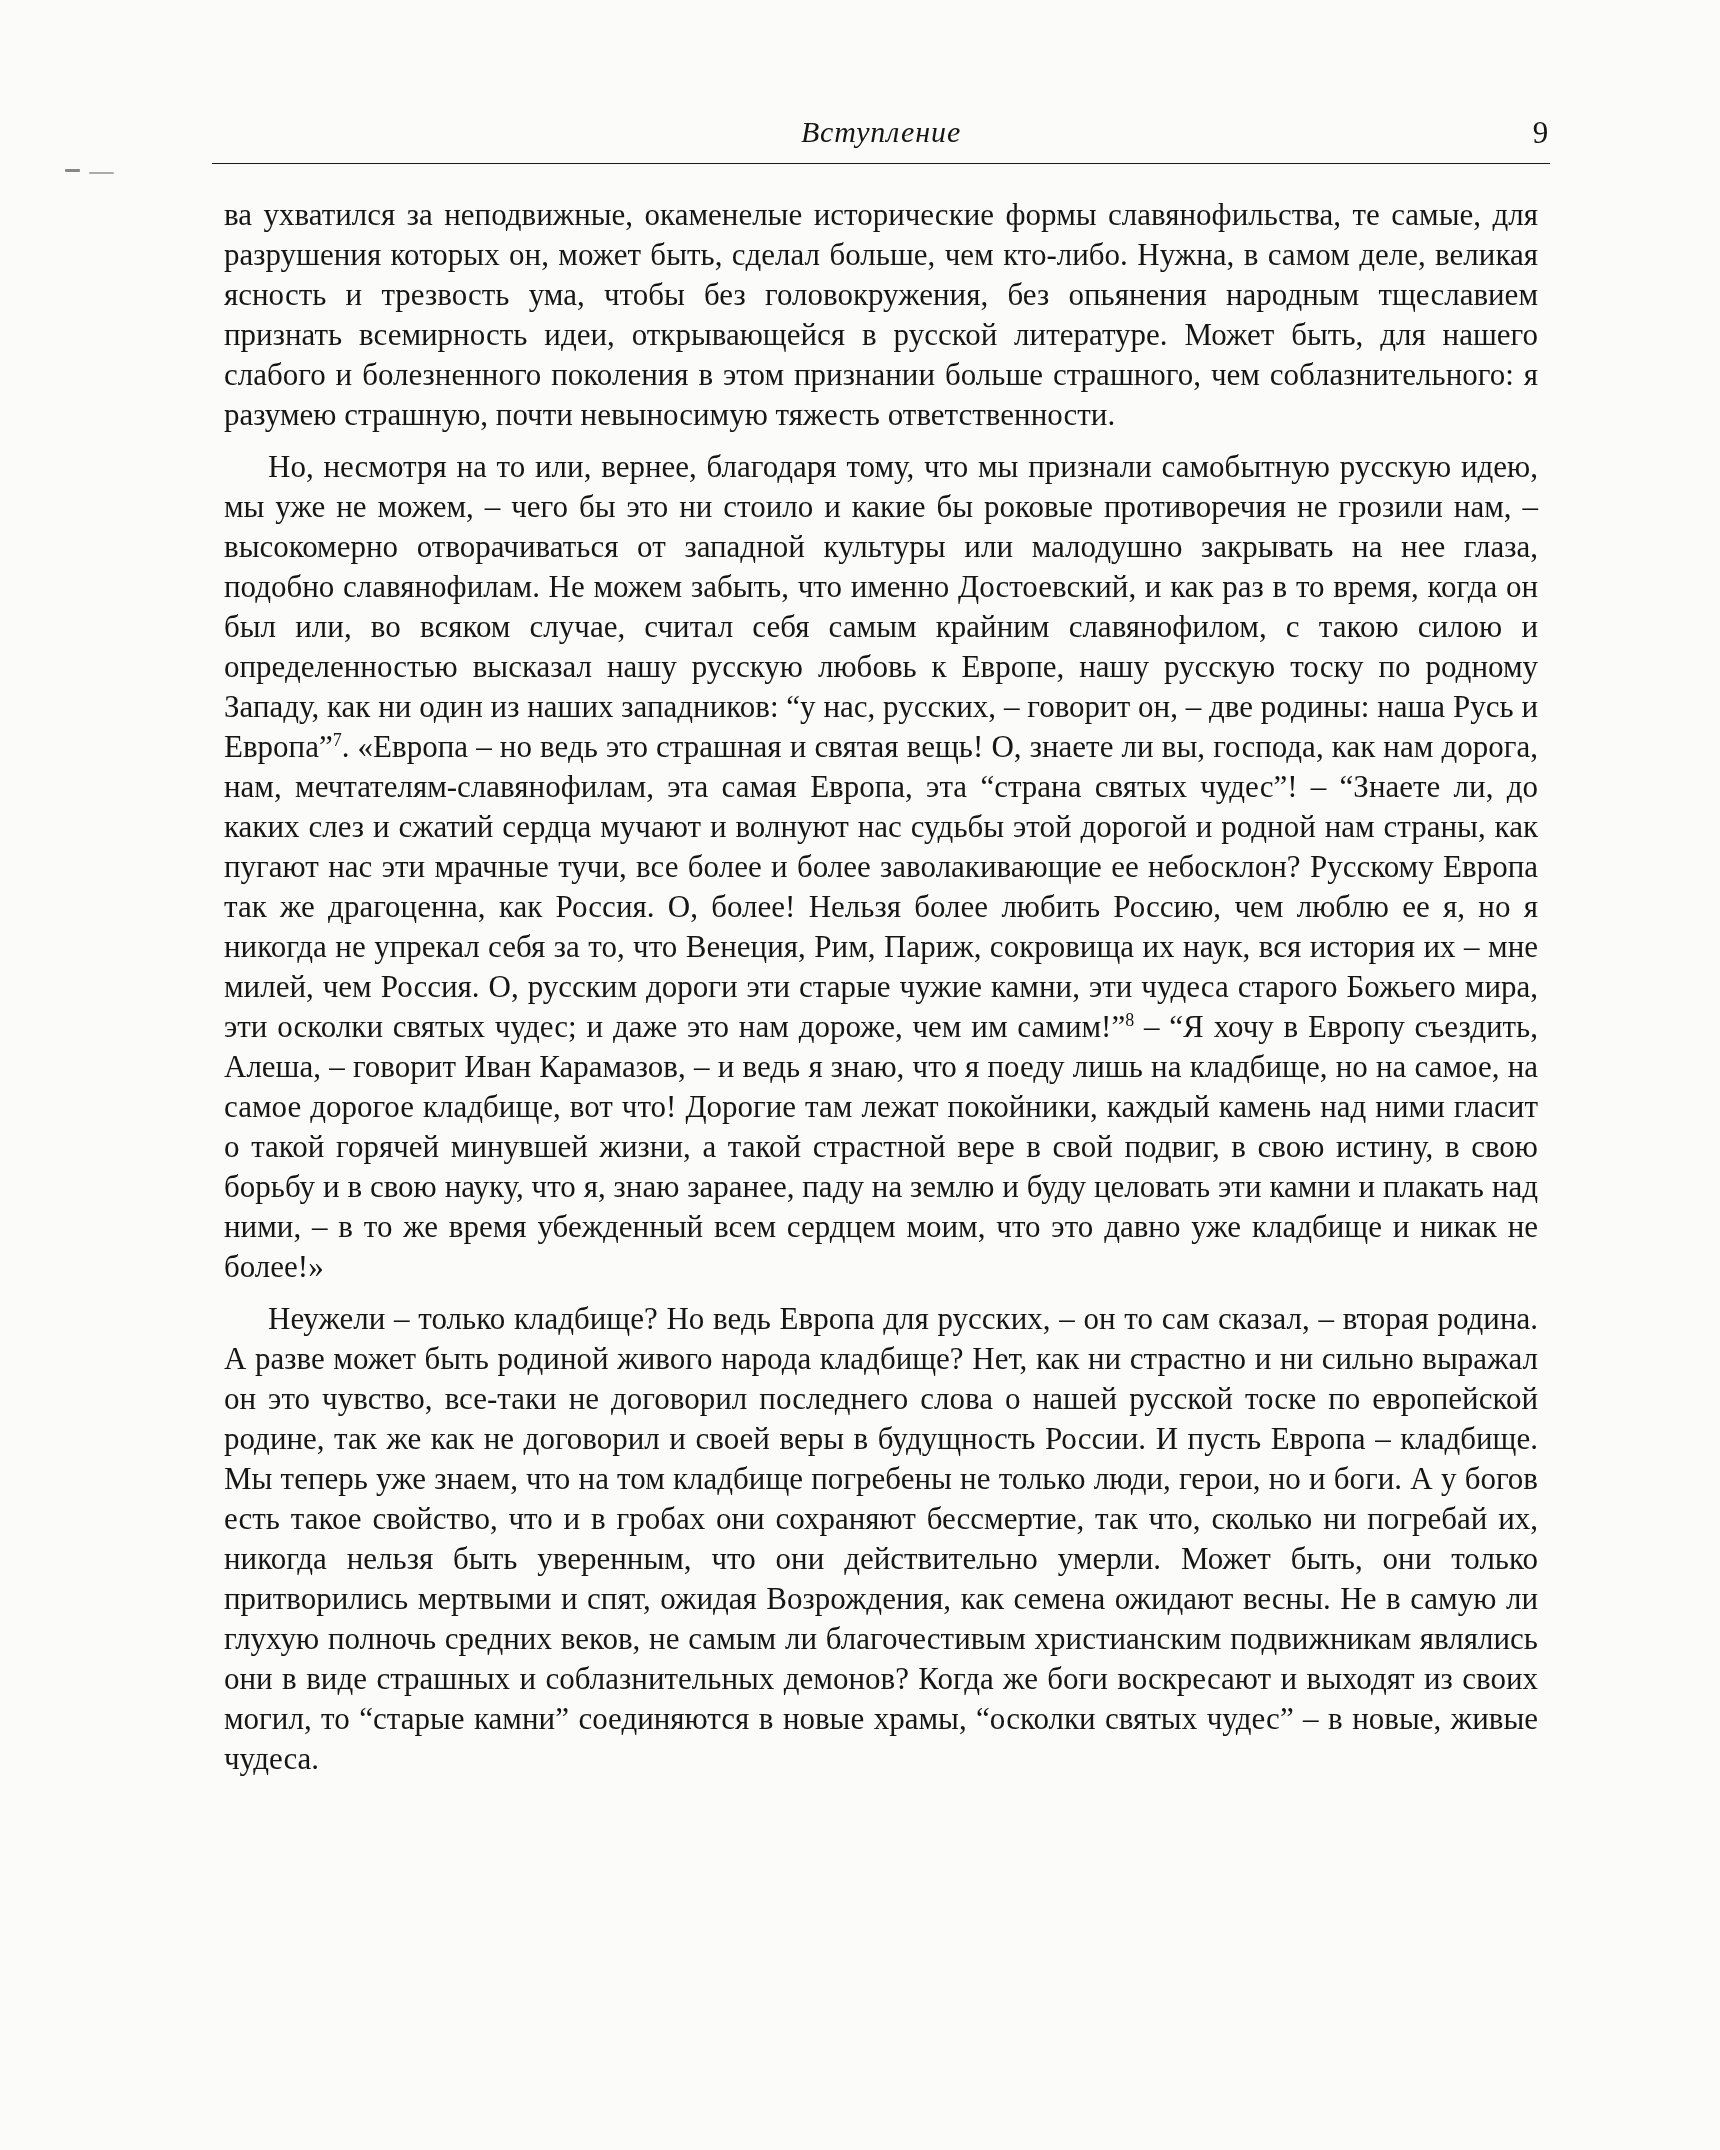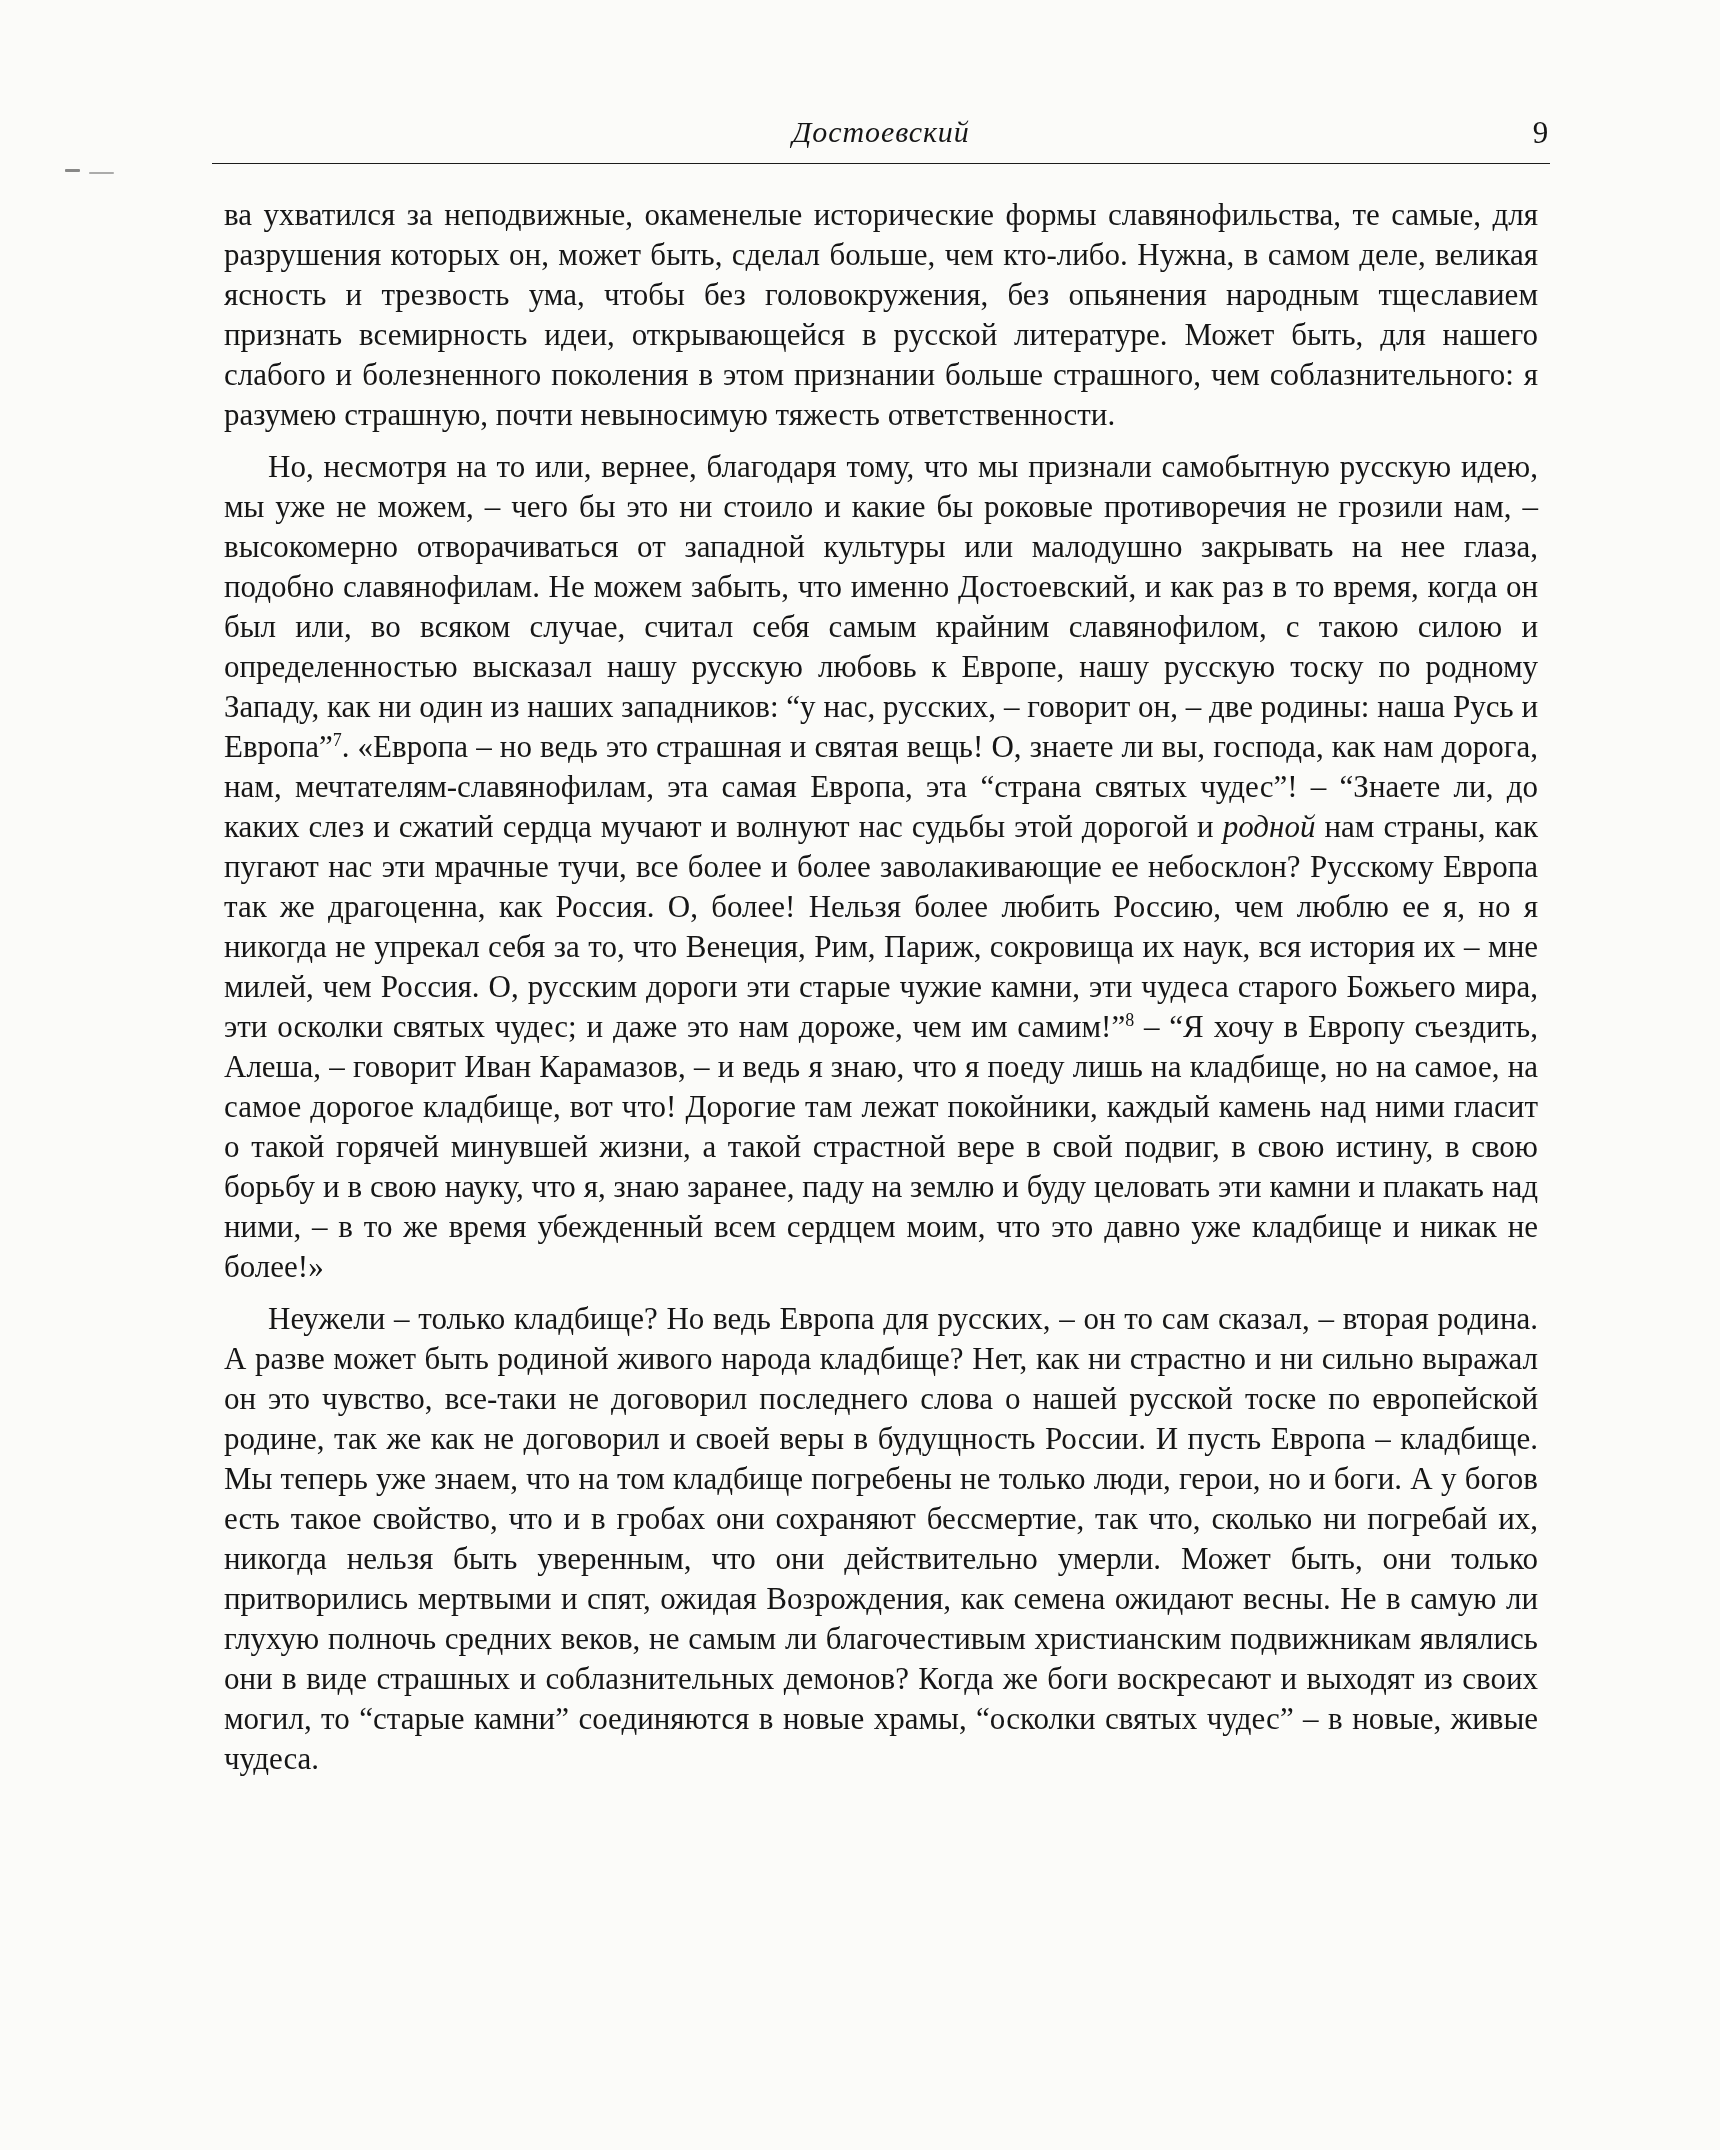--- a/index.html
+++ b/index.html
@@ -77,33 +77,32 @@
   }
   .body-text p.indent {
     text-indent: 44px;
   }
   .body-text sup {
     font-size: 0.58em;
     line-height: 0;
     vertical-align: super;
   }
   .run-italic {
-    font-style: italic;
   }
 </style>
 </head>
 <body>
 
 <div class="page">
   <div class="scan-artifact a1"></div>
   <div class="scan-artifact a2"></div>
 
   <div class="text-block">
     <header class="running-head">
-      <span class="running-title">Достоевский</span>
+      <span class="running-title">Вступление</span>
       <span class="folio">9</span>
     </header>
     <div class="head-rule"></div>
     <article class="body-text" lang="ru">
         <p><span>ва ухватился за неподвижные, окаменелые исторические формы славянофильства, те самые, для разрушения которых он, может быть, сделал больше, чем кто-либо. Нужна, в самом деле, великая ясность и трезвость ума, чтобы без головокружения, без опьянения народным тщеславием признать всемирность идеи, открывающейся в русской литературе. Может быть, для нашего слабого и болезненного поколения в этом признании больше страшного, чем соблазнительного: я разумею страшную, почти невыносимую тяжесть ответственности.</span></p>
         <p class="indent"><span>Но, несмотря на то или, вернее, благодаря тому, что мы признали самобытную русскую идею, мы уже не можем, – чего бы это ни стоило и какие бы роковые противоречия не грозили нам, – высокомерно отворачиваться от западной культуры или малодушно закрывать на нее глаза, подобно славянофилам. Не можем забыть, что именно Достоевский, и как раз в то время, когда он был или, во всяком случае, считал себя самым крайним славянофилом, с такою силою и определенностью высказал нашу русскую любовь к Европе, нашу русскую тоску по родному Западу, как ни один из наших западников: “у нас, русских, – говорит он, – две родины: наша Русь и Европа”</span><sup>7</sup><span>. «Европа – но ведь это страшная и святая вещь! О, знаете ли вы, господа, как нам дорога, нам, мечтателям-славянофилам, эта самая Европа, эта “страна святых чудес”! – “Знаете ли, до каких слез и сжатий сердца мучают и волнуют нас судьбы этой дорогой и </span><span class="run-italic">родной</span><span> нам страны, как пугают нас эти мрачные тучи, все более и более заволакивающие ее небосклон? Русскому Европа так же драгоценна, как Россия. О, более! Нельзя более любить Россию, чем люблю ее я, но я никогда не упрекал себя за то, что Венеция, Рим, Париж, сокровища их наук, вся история их – мне милей, чем Россия. О, русским дороги эти старые чужие камни, эти чудеса старого Божьего мира, эти осколки святых чудес; и даже это нам дороже, чем им самим!”</span><sup>8</sup><span> – “Я хочу в Европу съездить, Алеша, – говорит Иван Карамазов, – и ведь я знаю, что я поеду лишь на кладбище, но на самое, на самое дорогое кладбище, вот что! Дорогие там лежат покойники, каждый камень над ними гласит о такой горячей минувшей жизни, а такой страстной вере в свой подвиг, в свою истину, в свою борьбу и в свою науку, что я, знаю заранее, паду на землю и буду целовать эти камни и плакать над ними, – в то же время убежденный всем сердцем моим, что это давно уже кладбище и никак не более!»</span></p>
         <p class="indent"><span>Неужели – только кладбище? Но ведь Европа для русских, – он то сам сказал, – вторая родина. А разве может быть родиной живого народа кладбище? Нет, как ни страстно и ни сильно выражал он это чувство, все-таки не договорил последнего слова о нашей русской тоске по европейской родине, так же как не договорил и своей веры в будущность России. И пусть Европа – кладбище. Мы теперь уже знаем, что на том кладбище погребены не только люди, герои, но и боги. А у богов есть такое свойство, что и в гробах они сохраняют бессмертие, так что, сколько ни погребай их, никогда нельзя быть уверенным, что они действительно умерли. Может быть, они только притворились мертвыми и спят, ожидая Возрождения, как семена ожидают весны. Не в самую ли глухую полночь средних веков, не самым ли благочестивым христианским подвижникам являлись они в виде страшных и соблазнительных демонов? Когда же боги воскресают и выходят из своих могил, то “старые камни” соединяются в новые храмы, “осколки святых чудес” – в новые, живые чудеса.</span></p>
       </article>
   </div>
 </div>

